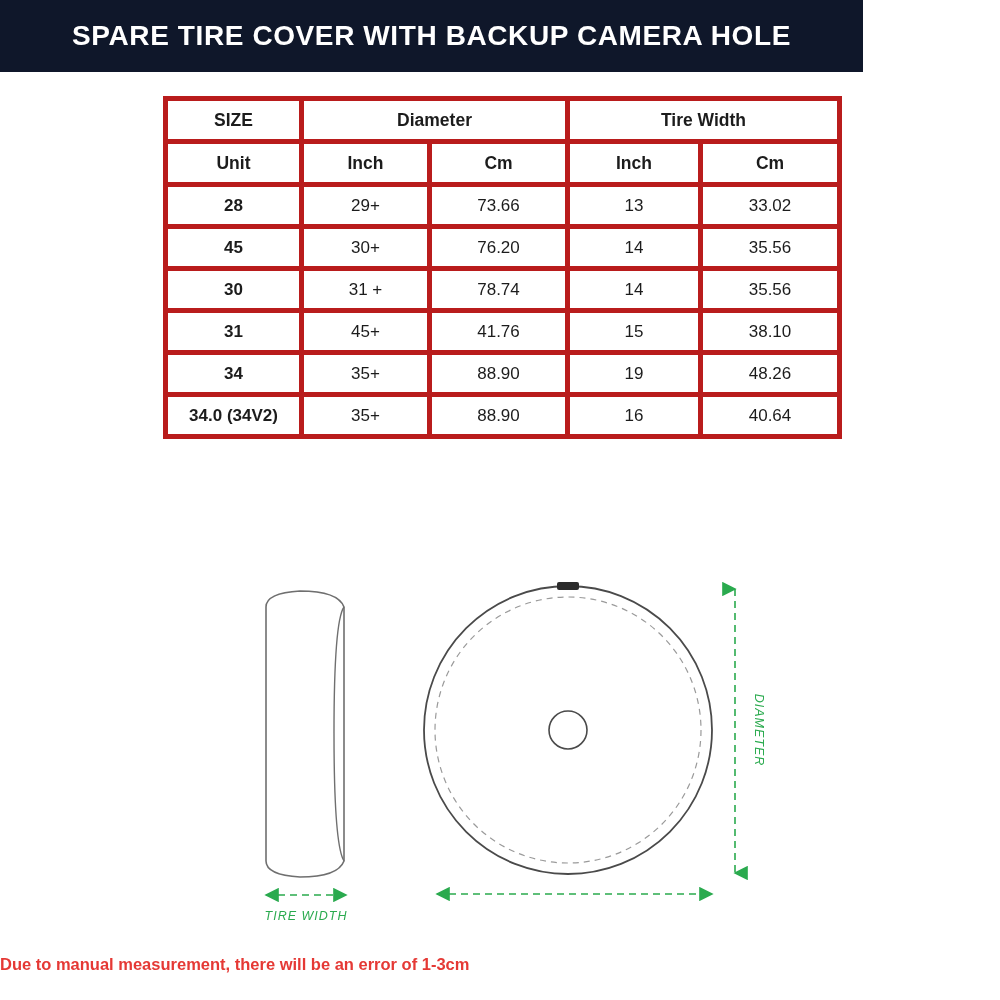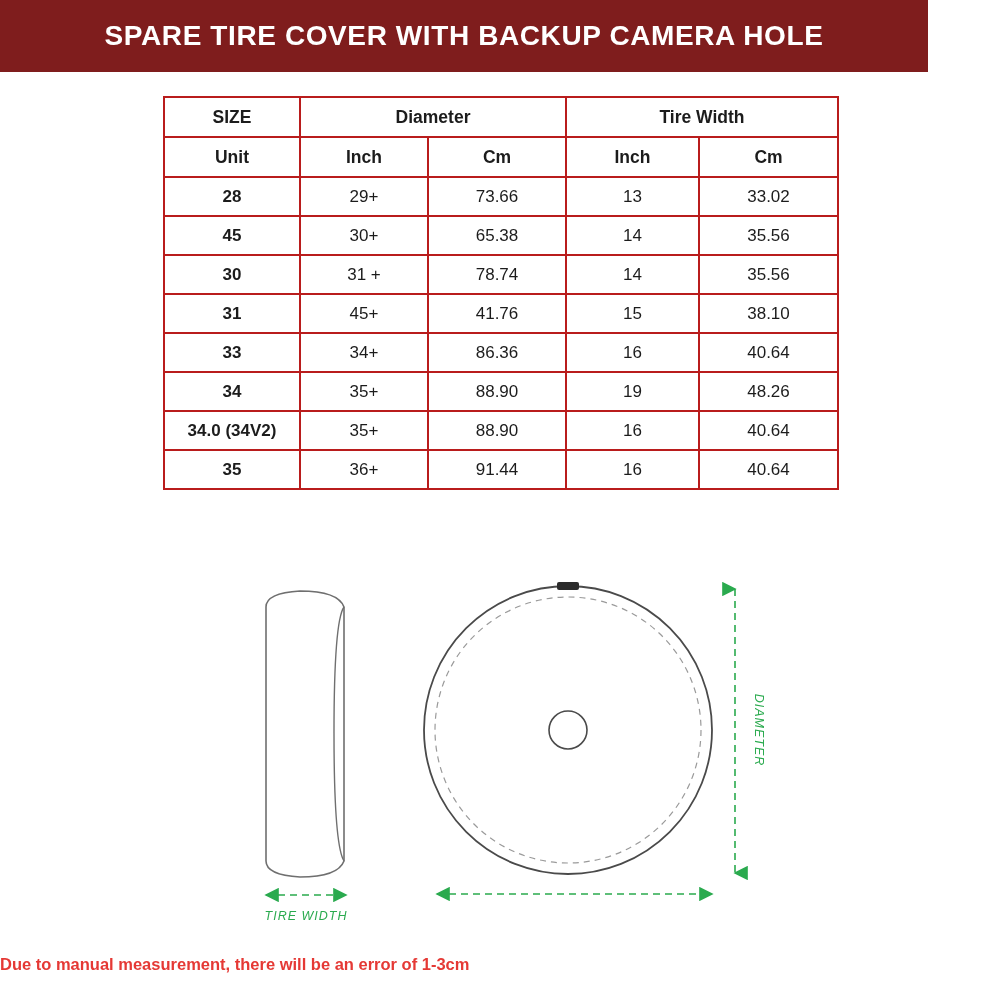--- a/index.html
+++ b/index.html
@@ -13,23 +13,23 @@
     font-family: "Liberation Sans", sans-serif;
     overflow: hidden;
     position: relative;
   }
 
   
   .header-bar {
     position: absolute;
     left: 0;
     top: 0;
-    width: 928px;
+    width: 863px;
     height: 72px;
-    background: #7f1d1d;
+    background: #0f172a;
     display: flex;
     align-items: center;
     justify-content: center;
   }
   .header-title {
     color: #ffffff;
     font-size: 28px;
     font-weight: bold;
     letter-spacing: 0.6px;
     text-align: center;
@@ -39,21 +39,21 @@
   
   .size-table {
     position: absolute;
     left: 163px;
     top: 96px;
     width: 674px;
     border-collapse: collapse;
     table-layout: fixed;
   }
   .size-table td, .size-table th {
-    border: 2px solid #b91c1c;
+    border: 5px solid #b91c1c;
     text-align: center;
     color: #1c1c1c;
     font-size: 17px;
     padding: 0;
     height: 37px;
     vertical-align: middle;
     font-weight: normal;
   }
   .size-table .hdr {
     font-weight: bold;
@@ -131,66 +131,52 @@
     <tr>
       <td class="unit-col">28</td>
       <td>29+</td>
       <td>73.66</td>
       <td>13</td>
       <td>33.02</td>
     </tr>
     <tr>
       <td class="unit-col">45</td>
       <td>30+</td>
-      <td>65.38</td>
+      <td>76.20</td>
       <td>14</td>
       <td>35.56</td>
     </tr>
     <tr>
       <td class="unit-col">30</td>
       <td>31 +</td>
       <td>78.74</td>
       <td>14</td>
       <td>35.56</td>
     </tr>
     <tr>
       <td class="unit-col">31</td>
       <td>45+</td>
       <td>41.76</td>
       <td>15</td>
       <td>38.10</td>
     </tr>
     <tr>
-      <td class="unit-col">33</td>
-      <td>34+</td>
-      <td>86.36</td>
-      <td>16</td>
-      <td>40.64</td>
-    </tr>
-    <tr>
       <td class="unit-col">34</td>
       <td>35+</td>
       <td>88.90</td>
       <td>19</td>
       <td>48.26</td>
     </tr>
     <tr>
       <td class="unit-col">34.0 (34V2)</td>
       <td>35+</td>
       <td>88.90</td>
       <td>16</td>
       <td>40.64</td>
     </tr>
-    <tr>
-      <td class="unit-col">35</td>
-      <td>36+</td>
-      <td>91.44</td>
-      <td>16</td>
-      <td>40.64</td>
-    </tr>
   </tbody>
 </table>
 
 <div class="diagram">
   <svg width="1000" height="400" viewBox="0 0 1000 400" xmlns="http://www.w3.org/2000/svg">
     <defs>
       <marker id="arrR" markerWidth="9" markerHeight="9" refX="8" refY="4.5" orient="auto">
         <polygon points="0,0 9,4.5 0,9" fill="#2aaa4e"></polygon>
       </marker>
       <marker id="arrL" markerWidth="9" markerHeight="9" refX="1" refY="4.5" orient="auto">

